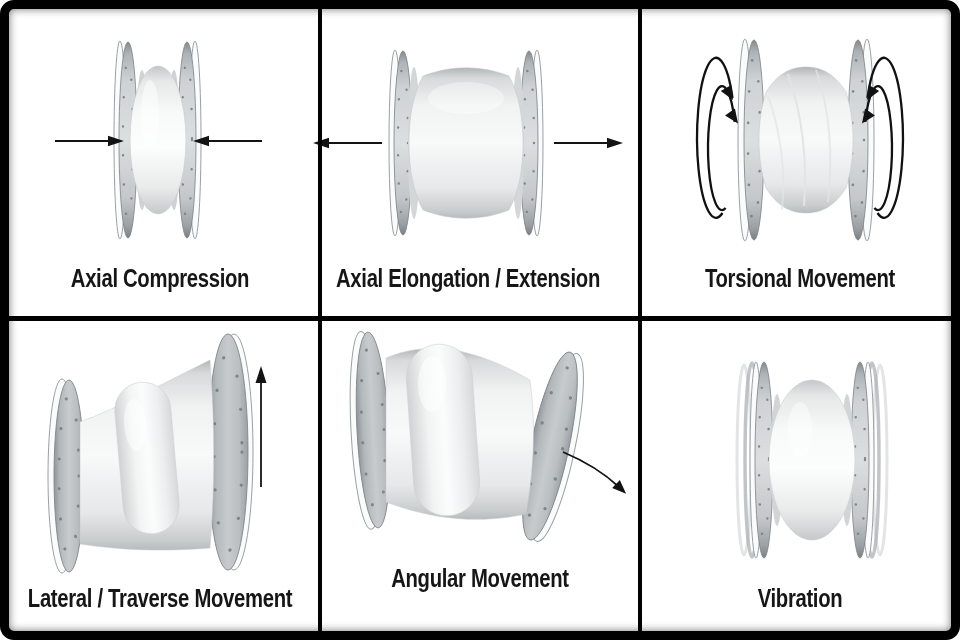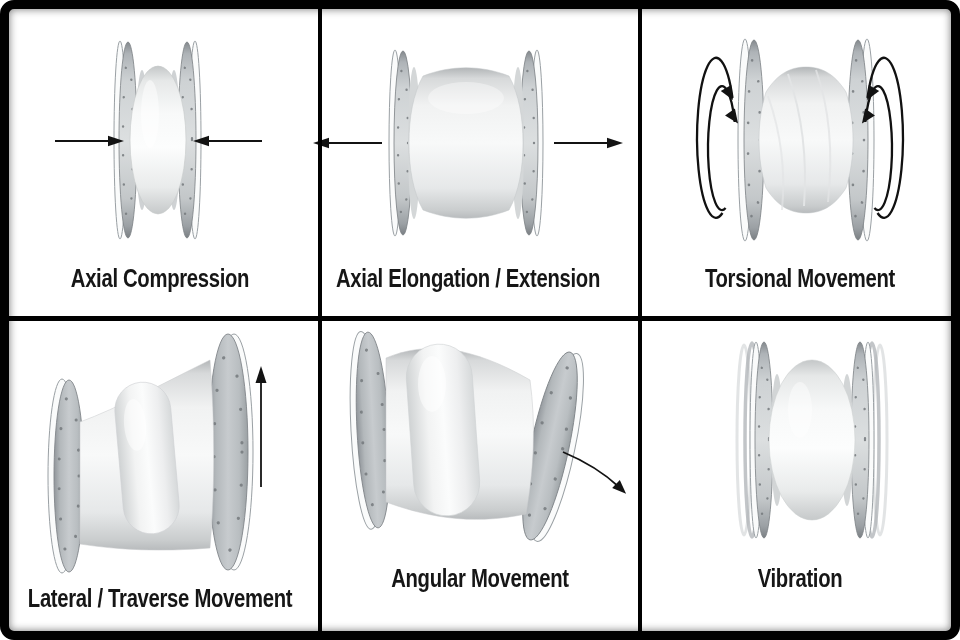--- a/index.html
+++ b/index.html
@@ -197,21 +197,21 @@
         <ellipse cx="112" cy="84" rx="14" ry="28" fill="#ffffff" opacity=".5"></ellipse>
       </g>
       <g>
         <path class="arrow-line" d="M 243 152 C 262 160 283 172 299 187"></path>
         <polygon class="arrow-head" points="0,-5.5 14,0 0,5.5" transform="translate(296 184) rotate(44)"></polygon>
       </g>
     </svg>
     <figcaption class="cell-label">Angular Movement</figcaption>
   </figure>
 
-  <figure class="cell" style="left:640px;top:300px">
+  <figure class="cell" style="left:640px;top:320px">
     <svg class="illus" viewBox="0 0 320 320">
       <g filter="url(#fBlur)">
         <ellipse cx="104" cy="140" rx="7" ry="95" fill="none" stroke="#c6c9cb" stroke-width="3" opacity=".5"></ellipse>
         <ellipse cx="112" cy="140" rx="7" ry="97" fill="none" stroke="#aeb2b5" stroke-width="3.5" opacity=".75"></ellipse>
         <ellipse class="rim" cx="116" cy="140" rx="6" ry="98"></ellipse>
         <ellipse cx="124" cy="140" rx="9" ry="98" fill="url(#gFlangeV)" stroke="#7b8084" stroke-width=".8"></ellipse>
         <ellipse class="dots" cx="124" cy="140" rx="5" ry="80" stroke-width="2.4" stroke-dasharray="0.1 29"></ellipse>
         <ellipse cx="240" cy="140" rx="7" ry="95" fill="none" stroke="#c6c9cb" stroke-width="3" opacity=".5"></ellipse>
         <ellipse cx="232" cy="140" rx="7" ry="97" fill="none" stroke="#aeb2b5" stroke-width="3.5" opacity=".75"></ellipse>
         <ellipse class="rim" cx="228" cy="140" rx="6" ry="98"></ellipse>

